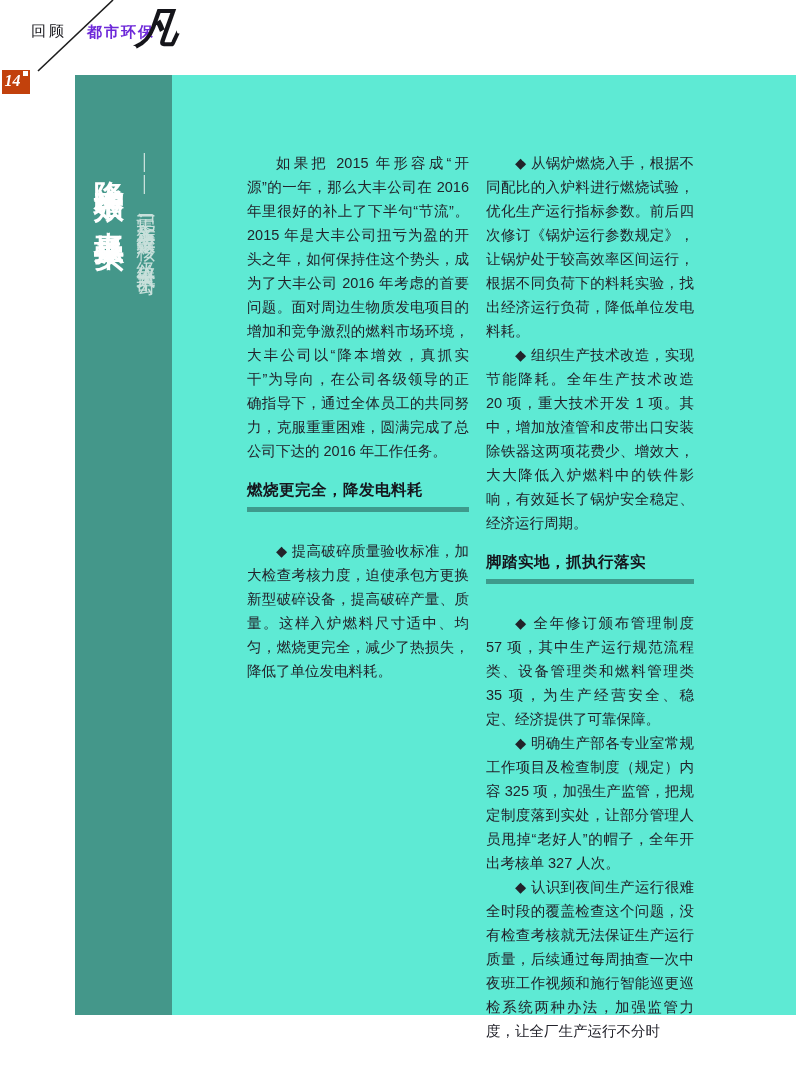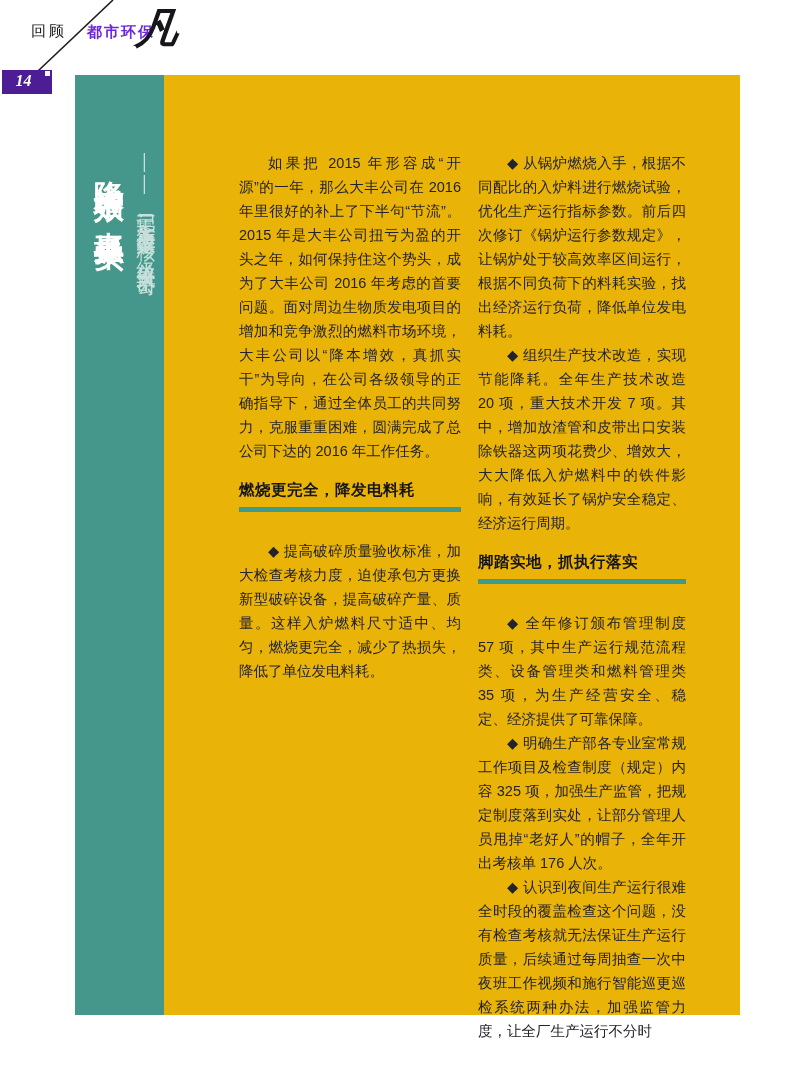--- a/index.html
+++ b/index.html
@@ -17,22 +17,22 @@
   .magazine-name{
     position:absolute;left:87px;top:23px;font-size:15px;color:#6d28d9;
     letter-spacing:2px;font-weight:bold;
   }
   .calligraphy{
     position:absolute;left:136px;top:8px;font-size:42px;line-height:1;
     font-family:"Liberation Serif","DejaVu Serif",serif;color:#15151a;
     font-style:italic;transform:skewX(-6deg);font-weight:bold;
   }
   .page-badge{
-    position:absolute;left:2px;top:70px;width:50px;height:24px;
-    background:#4c1d95;color:#ffffff;
+    position:absolute;left:2px;top:70px;width:28px;height:24px;
+    background:#c2410c;color:#ffffff;
   }
   .page-badge .num{
     position:absolute;left:0;right:7px;top:2px;text-align:center;
     font-size:16px;font-weight:bold;font-style:italic;
     font-family:"Liberation Serif","DejaVu Serif",serif;
   }
   .page-badge .corner{
     position:absolute;right:2px;top:1px;width:5px;height:5px;background:#ffffff;
   }
   
@@ -49,21 +49,21 @@
     writing-mode:vertical-rl;
     color:#c8e0db;font-size:19px;letter-spacing:3px;line-height:26px;
   }
   .sidebar-arrow{
     position:absolute;left:97px;top:448px;width:0;height:0;
     border-top:15px solid transparent;border-bottom:15px solid transparent;
     border-left:16px solid #44978a;
   }
   
   .panel{
-    position:absolute;left:164px;top:75px;width:576px;height:940px;background:#eab308;
+    position:absolute;left:172px;top:75px;width:624px;height:940px;background:#5eead4;
   }
   .col{
     position:absolute;top:76px;color:#23232b;
     font-size:14.5px;line-height:24px;text-align:justify;
   }
   .col-1{left:75px;width:222px;}
   .col-2{left:314px;width:208px;}
   .col p{margin:0;text-indent:2em;}
   .section-head{margin:17px 0 27px;}
   .section-head h3{
@@ -102,23 +102,23 @@
     <p>如果把 2015 年形容成“开源”的一年，那么大丰公司在 2016 年里很好的补上了下半句“节流”。2015 年是大丰公司扭亏为盈的开头之年，如何保持住这个势头，成为了大丰公司 2016 年考虑的首要问题。面对周边生物质发电项目的增加和竞争激烈的燃料市场环境，大丰公司以“降本增效，真抓实干”为导向，在公司各级领导的正确指导下，通过全体员工的共同努力，克服重重困难，圆满完成了总公司下达的 2016 年工作任务。</p>
     <div class="section-head">
       <h3>燃烧更完全，降发电料耗</h3>
       <div class="bar"></div>
     </div>
     <p>◆ 提高破碎质量验收标准，加大检查考核力度，迫使承包方更换新型破碎设备，提高破碎产量、质量。这样入炉燃料尺寸适中、均匀，燃烧更完全，减少了热损失，降低了单位发电料耗。</p>
   </div>
 
   <div class="col col-2">
     <p>◆ 从锅炉燃烧入手，根据不同配比的入炉料进行燃烧试验，优化生产运行指标参数。前后四次修订《锅炉运行参数规定》，让锅炉处于较高效率区间运行，根据不同负荷下的料耗实验，找出经济运行负荷，降低单位发电料耗。</p>
-    <p>◆ 组织生产技术改造，实现节能降耗。全年生产技术改造 20 项，重大技术开发 7 项。其中，增加放渣管和皮带出口安装除铁器这两项花费少、增效大，大大降低入炉燃料中的铁件影响，有效延长了锅炉安全稳定、经济运行周期。</p>
+    <p>◆ 组织生产技术改造，实现节能降耗。全年生产技术改造 20 项，重大技术开发 1 项。其中，增加放渣管和皮带出口安装除铁器这两项花费少、增效大，大大降低入炉燃料中的铁件影响，有效延长了锅炉安全稳定、经济运行周期。</p>
     <div class="section-head">
       <h3>脚踏实地，抓执行落实</h3>
       <div class="bar"></div>
     </div>
     <p>◆ 全年修订颁布管理制度 57 项，其中生产运行规范流程类、设备管理类和燃料管理类 35 项，为生产经营安全、稳定、经济提供了可靠保障。</p>
-    <p>◆ 明确生产部各专业室常规工作项目及检查制度（规定）内容 325 项，加强生产监管，把规定制度落到实处，让部分管理人员甩掉“老好人”的帽子，全年开出考核单 176 人次。</p>
+    <p>◆ 明确生产部各专业室常规工作项目及检查制度（规定）内容 325 项，加强生产监管，把规定制度落到实处，让部分管理人员甩掉“老好人”的帽子，全年开出考核单 327 人次。</p>
     <p>◆ 认识到夜间生产运行很难全时段的覆盖检查这个问题，没有检查考核就无法保证生产运行质量，后续通过每周抽查一次中夜班工作视频和施行智能巡更巡检系统两种办法，加强监管力度，让全厂生产运行不分时</p>
   </div>
 
 </div>
 
 </body></html>

